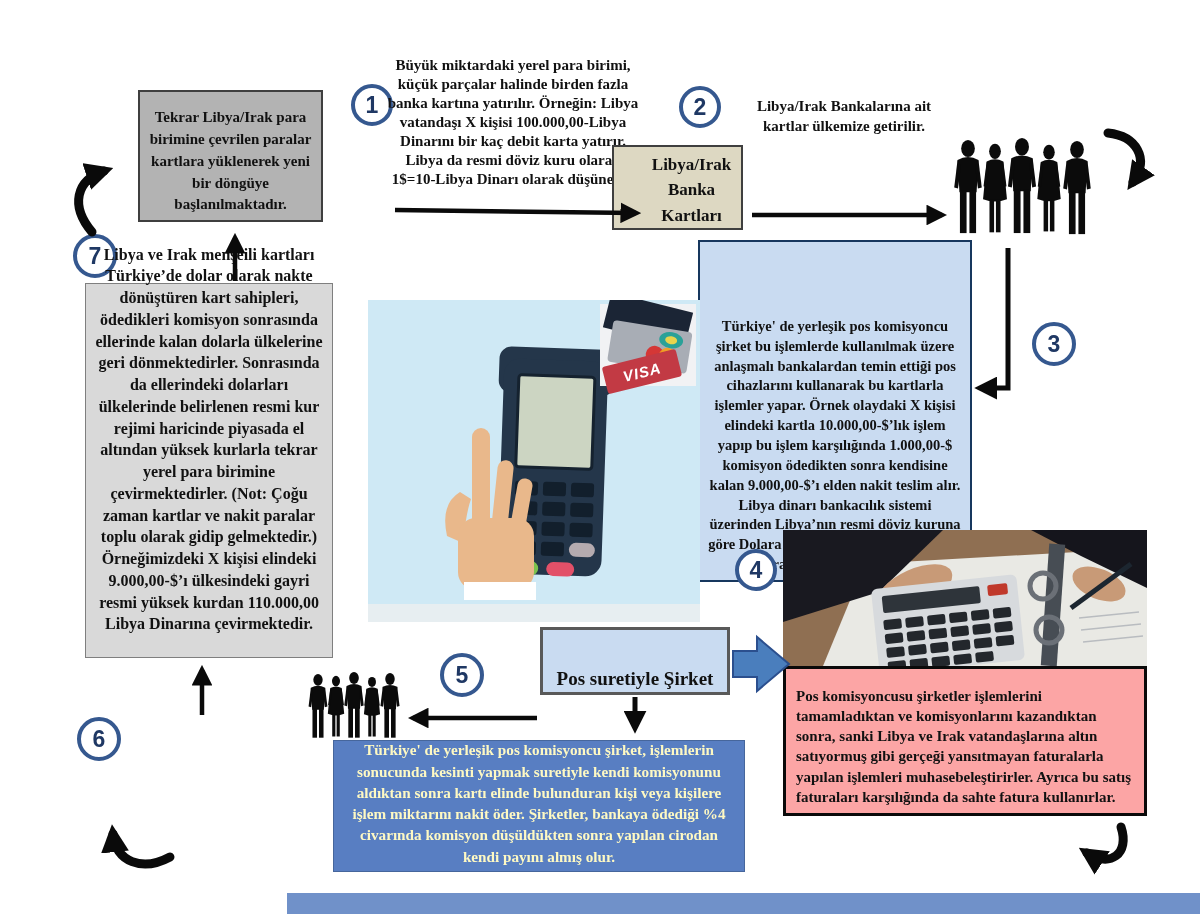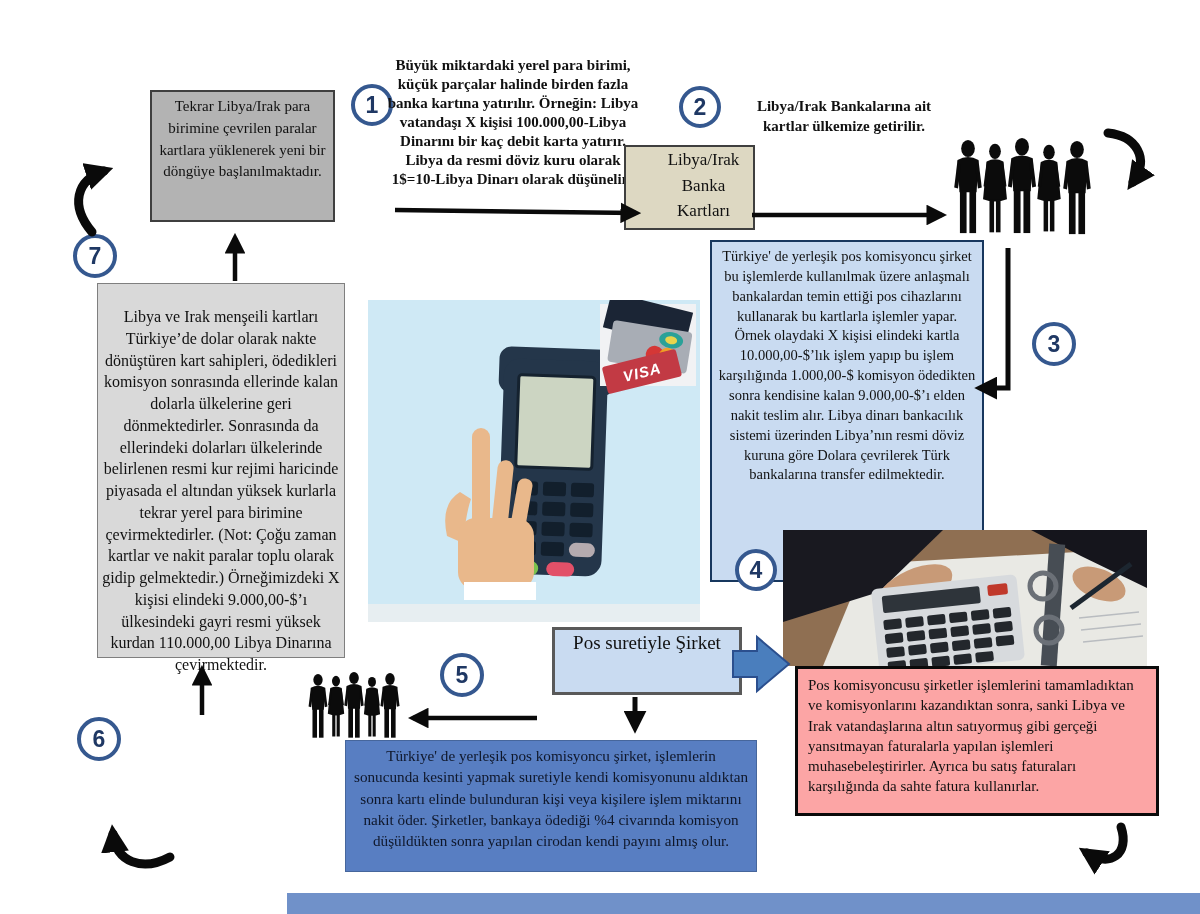--- a/index.html
+++ b/index.html
@@ -1,20 +1,20 @@
 <!DOCTYPE html>
 <html><head>
 <meta charset="utf-8">
 <style>
   html,body{margin:0;padding:0;background:#ffffff;}
   #canvas{position:relative;width:1200px;height:914px;background:#ffffff;overflow:hidden;
           font-family:"Liberation Serif","DejaVu Serif",serif;}
   .abs{position:absolute;box-sizing:border-box;}
-  .box{position:absolute;box-sizing:border-box;font-weight:normal;text-align:center;
-       display:flex;align-items:flex-start;justify-content:center;color:#111;margin-left:12px;}
+  .box{position:absolute;box-sizing:border-box;font-weight:bold;text-align:center;
+       display:flex;align-items:flex-end;justify-content:center;color:#111;}
   .num-circle{position:absolute;width:44px;height:44px;border-radius:50%;
       border:4px solid #35588f;background:#fff;color:#1f3864;
       display:flex;align-items:center;justify-content:center;
       font:bold 23px "Liberation Sans","DejaVu Sans",sans-serif;box-sizing:border-box;}
   .freetext{position:absolute;font-weight:bold;text-align:center;color:#111;box-sizing:border-box;}
   svg{display:block;}
   #overlay{position:absolute;left:0;top:0;pointer-events:none;}
 </style>
 </head>
 <body>
@@ -165,21 +165,21 @@
     <span>Pos komisyoncusu şirketler işlemlerini tamamladıktan ve komisyonlarını kazandıktan sonra, sanki Libya ve Irak vatandaşlarına altın satıyormuş gibi gerçeği yansıtmayan faturalarla yapılan işlemleri muhasebeleştirirler. Ayrıca bu satış faturaları karşılığında da sahte fatura kullanırlar.</span>
   </div>
 
   <div class="box" style="left:540px;top:627px;width:190px;height:68px;background:#c9dbf1;border:3px solid #595959;font-size:19px;line-height:1.35;">
     <span>Pos suretiyle Şirket</span>
   </div>
 
   <div class="num-circle" style="left:440px;top:653px;">
     <span>5</span>
   </div>
-  <div class="box" style="left:333px;top:740px;width:412px;height:132px;background:#587ec2;border:1px solid #46669c;font-size:15.2px;line-height:1.4;padding:4px 8px;color:#0f172a;">
+  <div class="box" style="left:333px;top:740px;width:412px;height:132px;background:#587ec2;border:1px solid #46669c;font-size:15.2px;line-height:1.4;padding:4px 8px;color:#fef9c3;">
     <span>Türkiye' de yerleşik pos komisyoncu şirket, işlemlerin sonucunda kesinti yapmak suretiyle kendi komisyonunu aldıktan sonra kartı elinde bulunduran kişi veya kişilere işlem miktarını nakit öder. Şirketler, bankaya ödediği %4 civarında komisyon düşüldükten sonra  yapılan cirodan kendi payını almış olur.</span>
   </div>
 
   <div class="num-circle" style="left:77px;top:717px;">
     <span>6</span>
   </div>
 
   <div class="abs" style="left:287px;top:893px;width:913px;height:21px;background:#7091c9;"></div>
 
   <svg id="overlay" width="1200" height="914" viewBox="0 0 1200 914">

